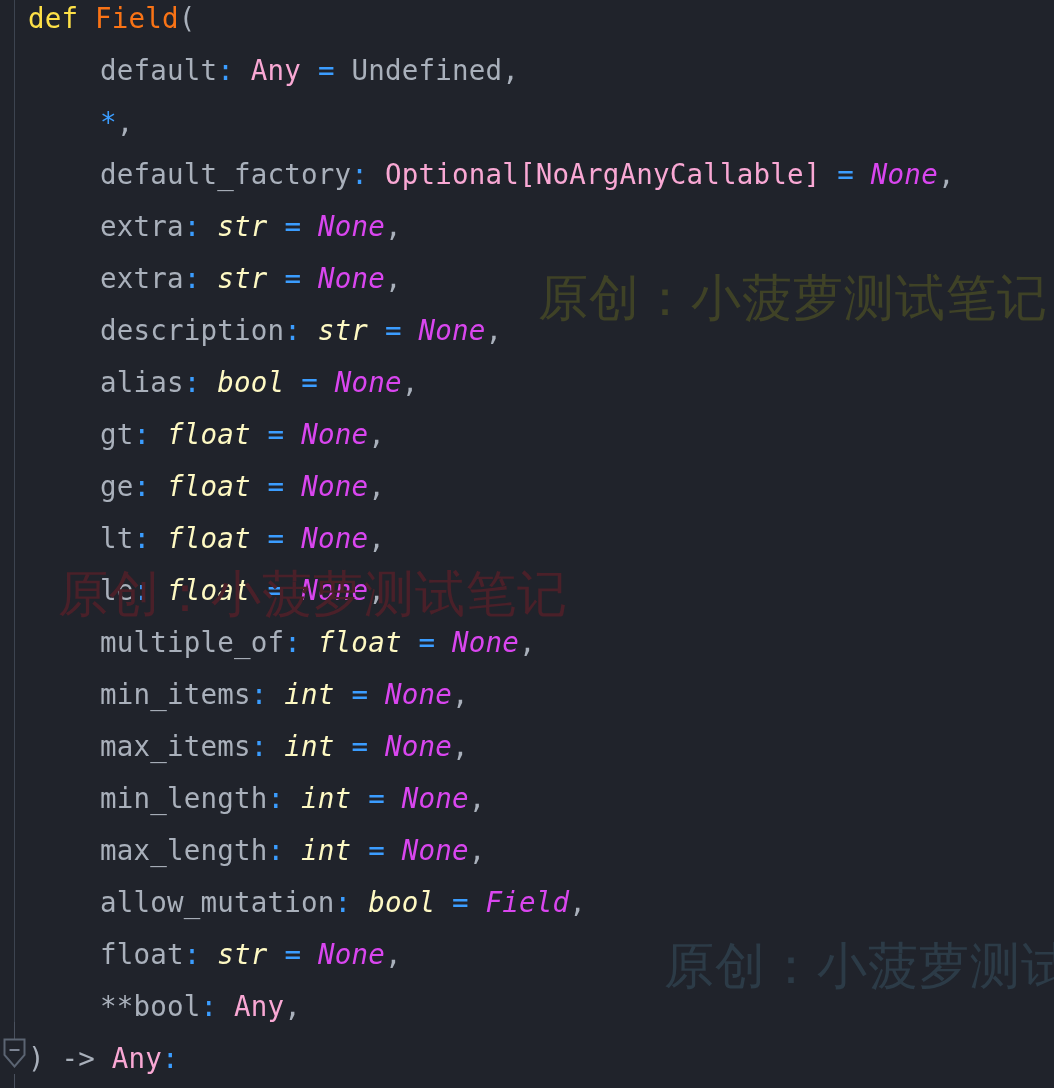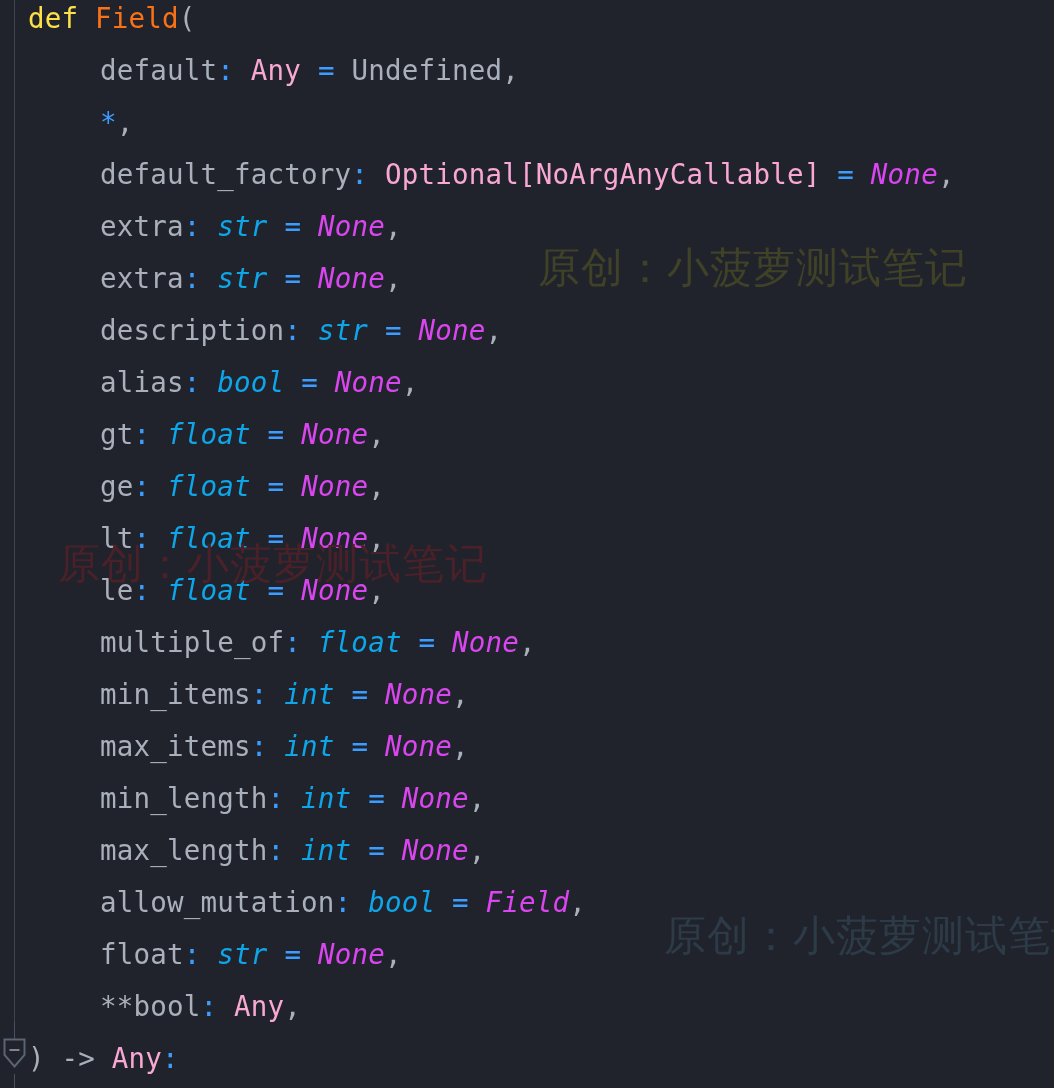--- a/index.html
+++ b/index.html
@@ -71,33 +71,34 @@
   .ind0 { padding-left: 28px; }
   .ind1 { padding-left: 100px; }
 
   
   .t-kw      { color: #fde047; }   
   .t-fn      { color: #f97316; }                        
   .t-plain   { color: #a9b0bb; }                        
   .t-punct   { color: #a9b0bb; }                        
   .t-op      { color: #3b9dff; }                        
   .t-type    { color: #f9a8d4; }                        
-  .t-typeit  { color: #0ea5e9; font-style: italic; }    
+  .t-typeit  { color: #fef9c3; font-style: italic; }    
   .t-const   { color: #d946ef; font-style: italic; }    
 
   
   .watermark {
     position: absolute;
     font-family: "DejaVu Sans", "Liberation Sans", sans-serif;
-    font-size: 42px;
+    font-size: 50px;
     line-height: 44px;
     white-space: nowrap;
     letter-spacing: 1px;
     z-index: 2;
     user-select: none;
+    margin-top: 30px;
   }
   #watermark-olive {
     left: 538px;
     top: 246px;
     color: #3f4226;
   }
   #watermark-red {
     left: 58px;
     top: 542px;
     color: #4a2029;

